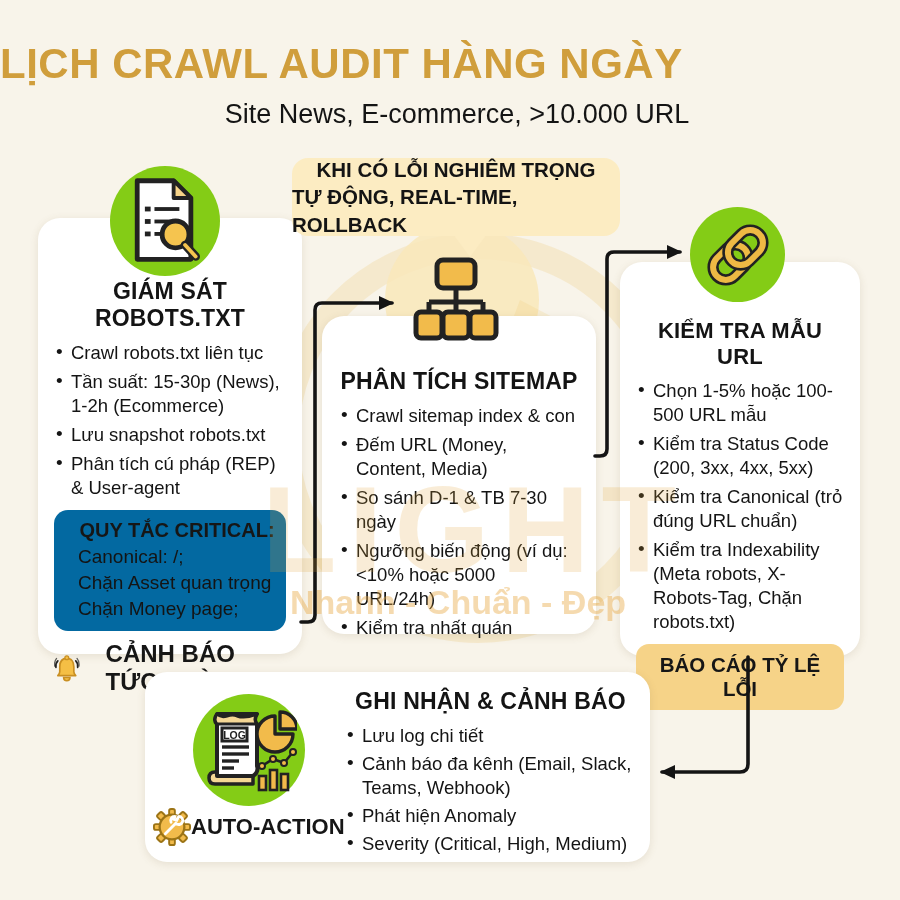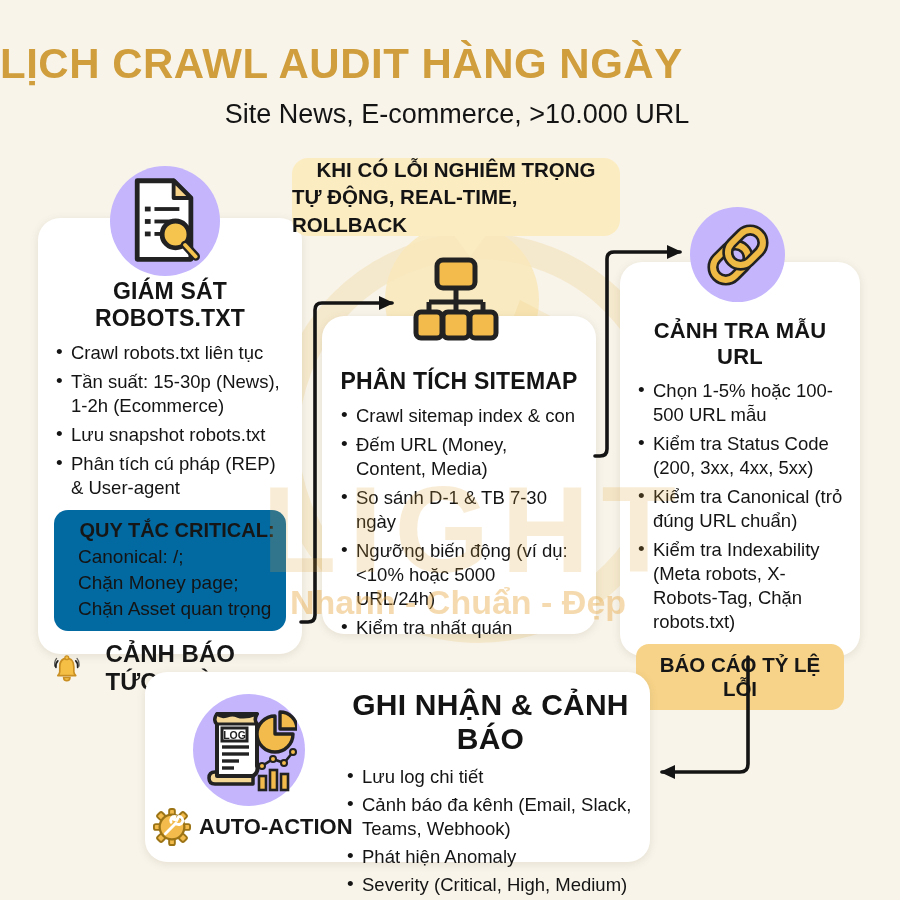--- a/index.html
+++ b/index.html
@@ -78,36 +78,36 @@
     font-size:24px; font-weight:700;
   }
 
   
   .badge-pill {
     margin:10px 0 0 0; background:#f6d388; border-radius:13px;
     padding:9px 4px; text-align:center; font-weight:700; font-size:20.5px;
   }
 
   
-  .icon-circle { border-radius:50%; background:#c4b5fd; z-index:3;
+  .icon-circle { border-radius:50%; background:#84cc16; z-index:3;
     display:flex; align-items:center; justify-content:center; }
   .circ-robots { left:110px; top:166px; width:110px; height:110px; }
   .circ-chain  { left:690px; top:207px; width:95px;  height:95px;  }
   .sitemap-icon-wrap { left:406px; top:246px; width:100px; height:100px; z-index:3; }
 
   
   .card-alerts { display:flex; }
   .alerts-left { width:198px; position:relative; }
   .auto-row {
     position:absolute; left:8px; bottom:16px;
-    display:flex; align-items:center; gap:8px;
+    display:flex; align-items:center; 
     font-size:22px; font-weight:700; white-space:nowrap;
   }
   .alerts-right { flex:1; padding:16px 14px 0 2px; }
-  .alerts-right .card-heading { font-size:30px; }
+  .alerts-right .card-heading { font-size:23px; }
   .alerts-right ul.bullets { }
   .alerts-right ul.bullets li { font-size:18.5px; margin-bottom:4px; }
 
   
   svg.under-layer   { position:absolute; left:0; top:0; z-index:0; }
   svg.connector-layer { position:absolute; left:0; top:0; z-index:4; pointer-events:none; }
   svg.watermark-layer { position:absolute; left:0; top:0; z-index:5; pointer-events:none; }
 </style>
 </head>
 <body>
@@ -147,22 +147,22 @@
   <ul class="bullets">
       <li>Crawl robots.txt liên tục</li>
       <li>Tần suất: 15-30p (News), 1-2h (Ecommerce)</li>
       <li>Lưu snapshot robots.txt</li>
       <li>Phân tích cú pháp (REP) &amp; User-agent</li>
     </ul>
   <div class="critical-box">
     <div class="critical-title">QUY TẮC CRITICAL:</div>
     <ul class="plain-list">
         <li>Canonical: /;</li>
+        <li>Chặn Asset quan trọng</li>
         <li>Chặn Money page;</li>
-        <li>Chặn Asset quan trọng</li>
       </ul>
   </div>
   <div class="bell-row">
     <svg width="36" height="42" viewBox="0 0 40 46">
       <path d="M6 12 Q2 16 3 22" fill="none" stroke="#222222" stroke-width="2.6" stroke-linecap="round"></path>
       <path d="M34 12 Q38 16 37 22" fill="none" stroke="#222222" stroke-width="2.6" stroke-linecap="round"></path>
       <path d="M4 8 Q0 13 1 20" fill="none" stroke="#222222" stroke-width="2" stroke-linecap="round" opacity="0.7"></path>
       <path d="M36 8 Q40 13 39 20" fill="none" stroke="#222222" stroke-width="2" stroke-linecap="round" opacity="0.7"></path>
       <path d="M20 8 C12 8 9 14 9 21 L9 29 C9 32 7 34 6 35 L34 35 C33 34 31 32 31 29 L31 21 C31 14 28 8 20 8 Z" fill="#f5bf45" stroke="#c98f22" stroke-width="2.6" stroke-linejoin="round"></path>
       <rect x="17" y="4" width="6" height="6" rx="3" fill="#f5bf45" stroke="#c98f22" stroke-width="2"></rect>
@@ -202,21 +202,21 @@
     <g transform="rotate(-45 48 48)">
       <rect x="8" y="31" width="52" height="34" rx="17" fill="none" stroke="#222222" stroke-width="15"></rect>
       <rect x="8" y="31" width="52" height="34" rx="17" fill="none" stroke="#eeb944" stroke-width="8"></rect>
       <rect x="36" y="31" width="52" height="34" rx="17" fill="none" stroke="#222222" stroke-width="15"></rect>
       <rect x="36" y="31" width="52" height="34" rx="17" fill="none" stroke="#eeb944" stroke-width="8"></rect>
     </g>
   </svg>
 </div>
 
 <div class="abs card card-url">
-  <div class="card-heading">CẢNH TRA MẪU URL</div>
+  <div class="card-heading">KIỂM TRA MẪU URL</div>
   <ul class="bullets">
       <li>Chọn 1-5% hoặc 100-500 URL mẫu</li>
       <li>Kiểm tra Status Code (200, 3xx, 4xx, 5xx)</li>
       <li>Kiểm tra Canonical (trỏ đúng URL chuẩn)</li>
       <li>Kiểm tra Indexability (Meta robots, X-Robots-Tag, Chặn robots.txt)</li>
     </ul>
   <div class="badge-pill">BÁO CÁO TỶ LỆ LỖI</div>
 </div>
 
 <div class="abs card card-alerts">

